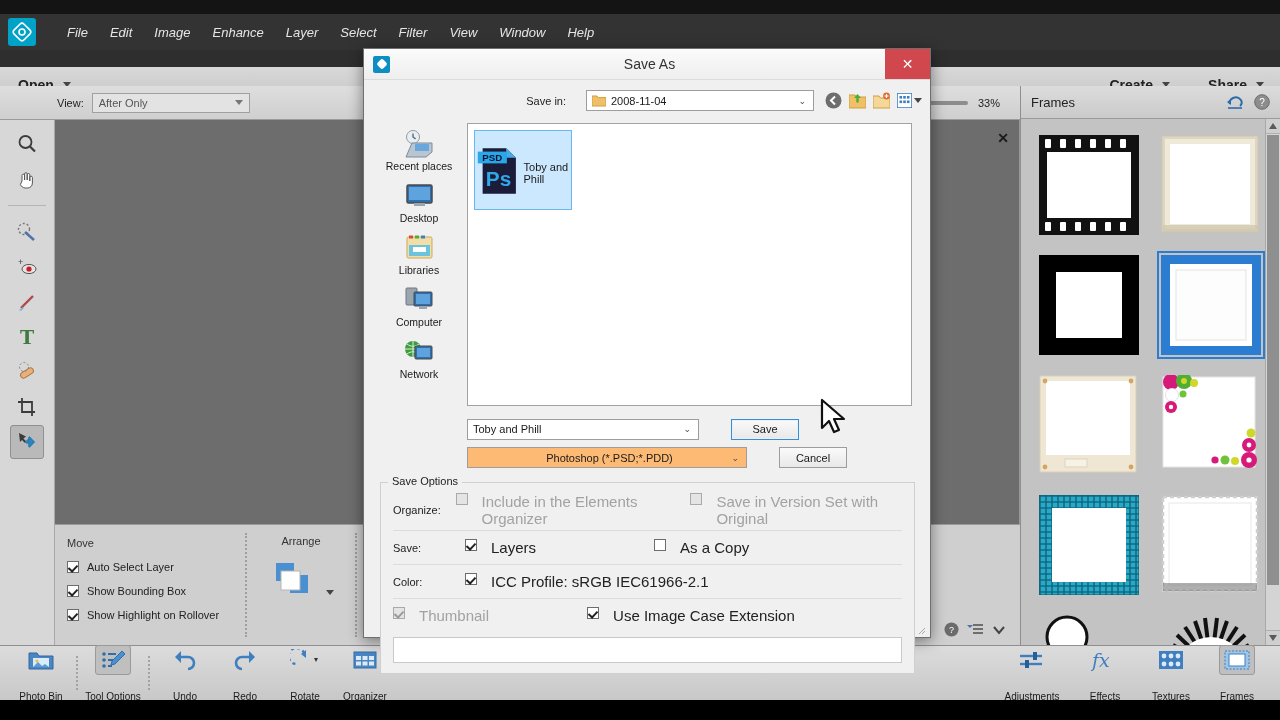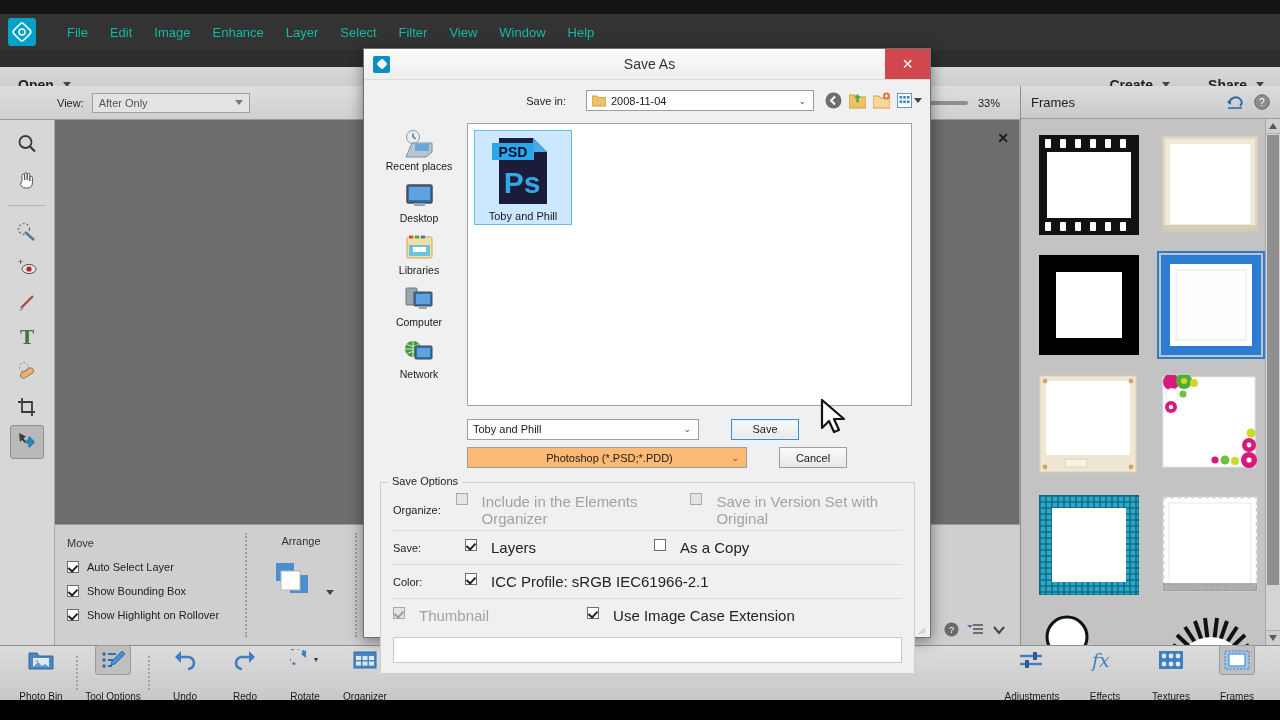--- a/index.html
+++ b/index.html
@@ -31,22 +31,23 @@
     background: #333333; display: flex; align-items: center;
   }
   .app-logo {
     width: 28px; height: 28px; margin-left: 8px; border-radius: 3px;
     background: #00a3c7; display: flex; align-items: center; justify-content: center;
     flex: none;
   }
   .app-logo svg { display: block; }
   .menubar .items { display: flex; align-items: center; margin-left: 20px; }
   .menu-item {
-    color: #14b8a6; font-size: 13px; padding: 4px 11px; cursor: default;
+    color: #e5e5e5; font-size: 13px; padding: 4px 11px; cursor: default;
     white-space: nowrap;
+    font-style: italic;
   }
 
   
   .bar2 {
     position: absolute; left: 0; top: 67px; width: 1280px; height: 36px;
     background: linear-gradient(#d8d8d8,#c6c6c6); border-bottom: 1px solid #8b8b8b;
     display: flex; align-items: center;
   }
   .bar2-left { display: flex; align-items: center; margin-left: 18px; }
   .bar2-right { display: flex; align-items: center; margin-left: auto; margin-right: 16px; }
@@ -216,21 +217,21 @@
     width: 84px; display: flex; flex-direction: column; align-items: center;
     padding-top: 6px; gap: 9px;
   }
   .place { width: 80px; display: flex; flex-direction: column; align-items: center; gap: 1px; }
   .place-label { font-size: 10.5px; color: #1a1a1a; }
   .filelist {
     flex: 1; height: 283px; background: #fff; border: 1px solid #a2a2a2; margin-left: 6px;
     position: relative; padding: 6px;
   }
   .file-item {
-    width: 98px; display: flex; flex-direction: column; align-items: center;
+    width: 98px; display: flex; flex-direction: row; align-items: center;
     background: #cce8ff; border: 1px solid #69b8f0; padding: 4px 0 2px;
   }
   .file-name { font-size: 11px; color: #1a1a1a; margin-top: 3px; }
 
   .row-fn { display: flex; align-items: center; margin: 11px 0 0 0; }
   .lbl-fn { font-size: 11px; color: #222; width: 102px; padding-left: 103px; }
   .combo-fn { width: 232px; }
   .combo-fmt { width: 280px; background: #fdba74; justify-content: center; }
   .dlg-btn {
     width: 68px; height: 21px; font-size: 11px; color: #1a1a1a;

